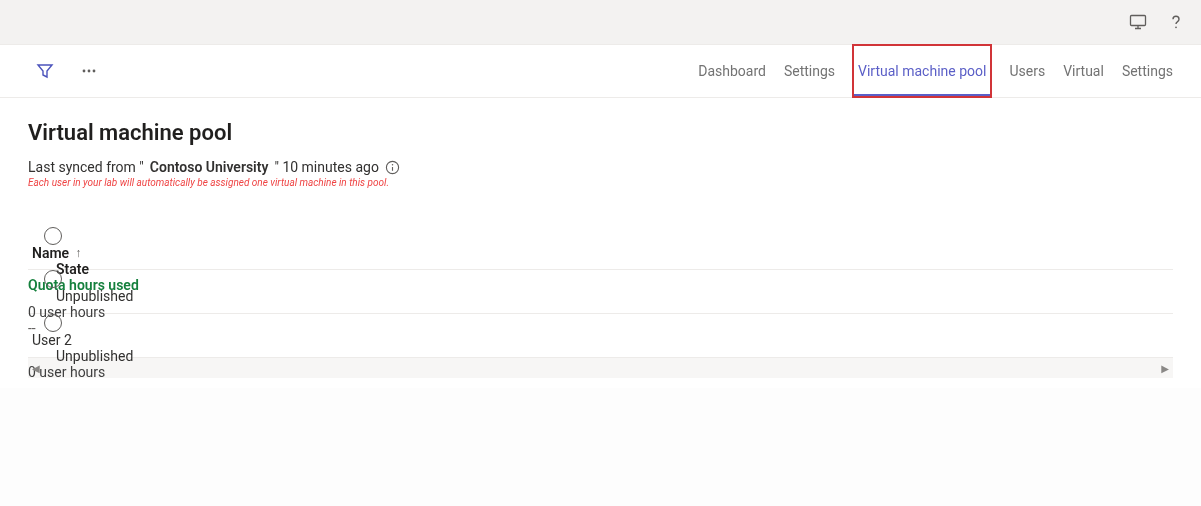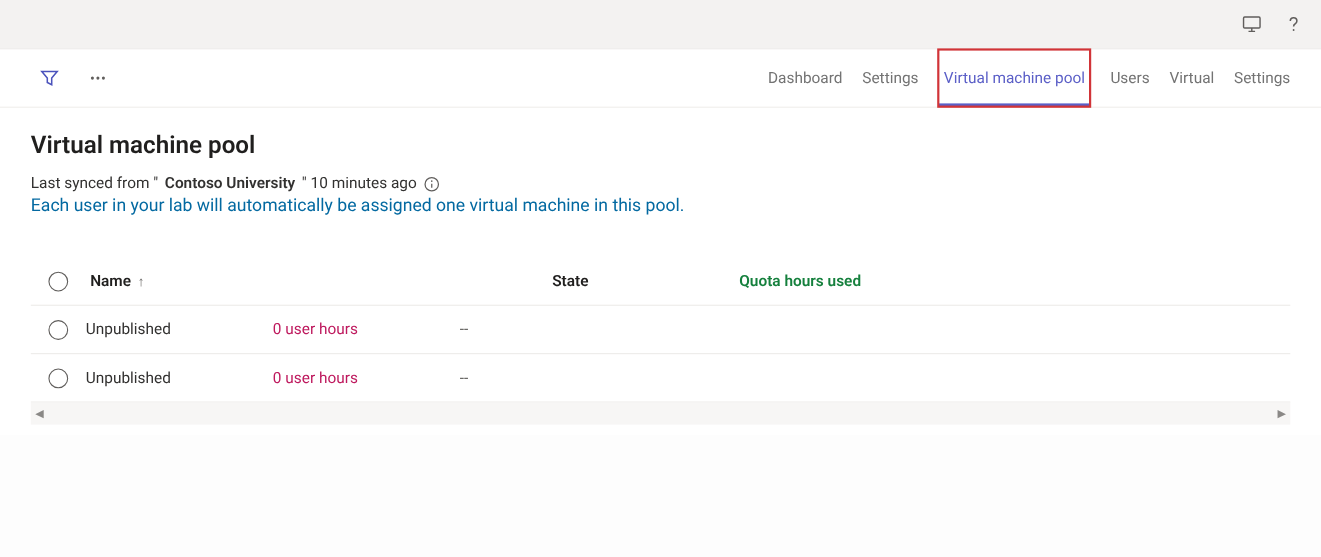--- a/index.html
+++ b/index.html
@@ -106,45 +106,47 @@
     gap: 6px;
     font-size: 14px;
   }
   .sync-line .bold {
     font-weight: 600;
   }
   .info-icon {
     color: #605e5c;
   }
   .desc-line {
-    color: #0369a1;
-    font-size: 16px;
+    color: #ef4444;
+    font-size: 10px;
+    font-style: italic;
   }
 
   
   .vm-table {
     margin-top: 38px;
     width: 100%;
   }
   .vm-row {
     display: flex;
-    align-items: center;
+    align-items: flex-start;
     height: 44px;
     border-bottom: 1px solid #edebe9;
     box-sizing: border-box;
+    flex-direction: column;
   }
   .vm-row.header {
     font-weight: 600;
     color: #201f1e;
     border-top: 1px solid transparent;
   }
   .cell-sel   { width: 50px;  display:flex; justify-content:center; }
   .cell-name  { width: 420px; padding-left: 4px; display:flex; align-items:center; gap:6px;}
-  .cell-state { width: 170px; }
-  .cell-quota { width: 170px; color: #be185d; }
+  .cell-state { width: 170px; margin-left: 28px; }
+  .cell-quota { width: 170px; color: #404040; }
   .cell-ip    { flex: 1;      color: #605e5c; }
   .vm-row.header .cell-quota,
   .vm-row.header .cell-ip { color: #15803d; }
 
   .radio {
     width: 18px;
     height: 18px;
     border: 1.5px solid #605e5c;
     border-radius: 50%;
     box-sizing: border-box;
@@ -255,20 +257,21 @@
         </div>
       <div class="cell-state">Unpublished</div>
       <div class="cell-quota">0 user hours</div>
       <div class="cell-ip">--</div>
     </div>
 
     <div class="vm-row">
       <div class="cell-sel">
           <div class="radio"></div>
         </div>
+      <div class="cell-name">User 2</div>
       <div class="cell-state">Unpublished</div>
       <div class="cell-quota">0 user hours</div>
       <div class="cell-ip">--</div>
     </div>
 
     <div class="scroll-row">
       <span>◀</span>
       <span>▶</span>
     </div>
   </div>

